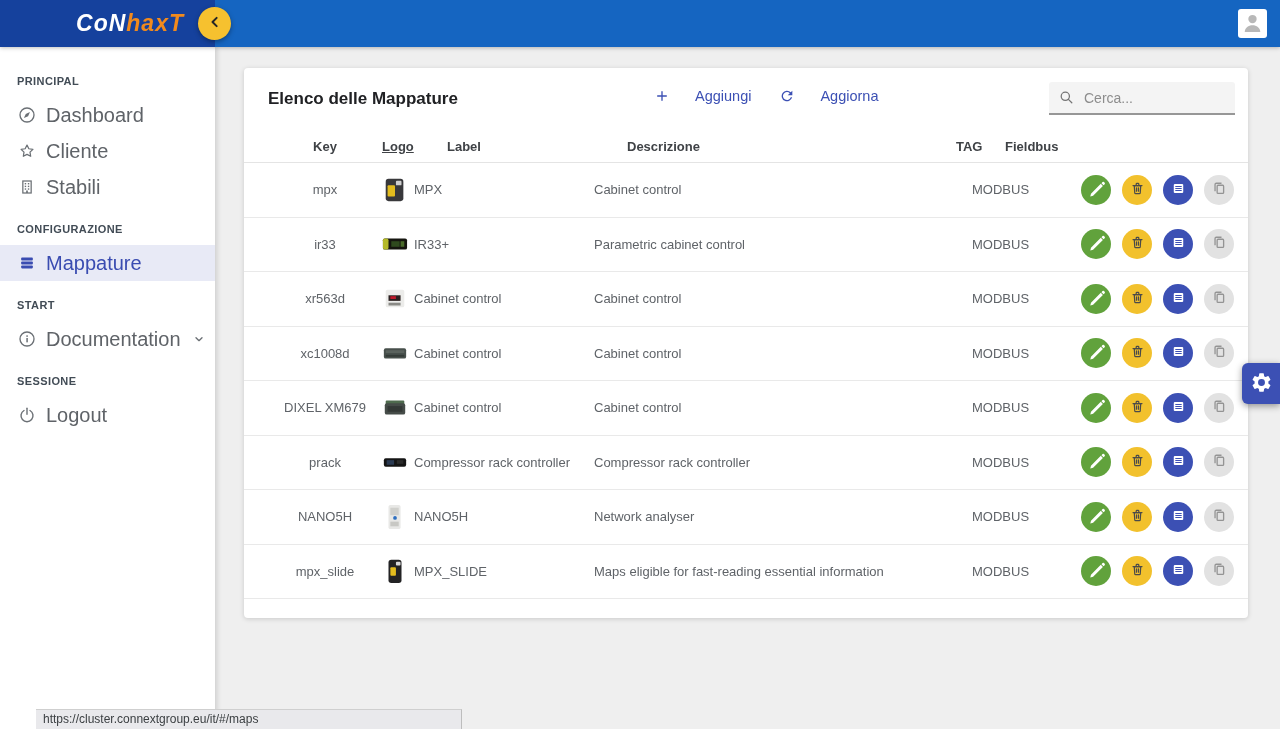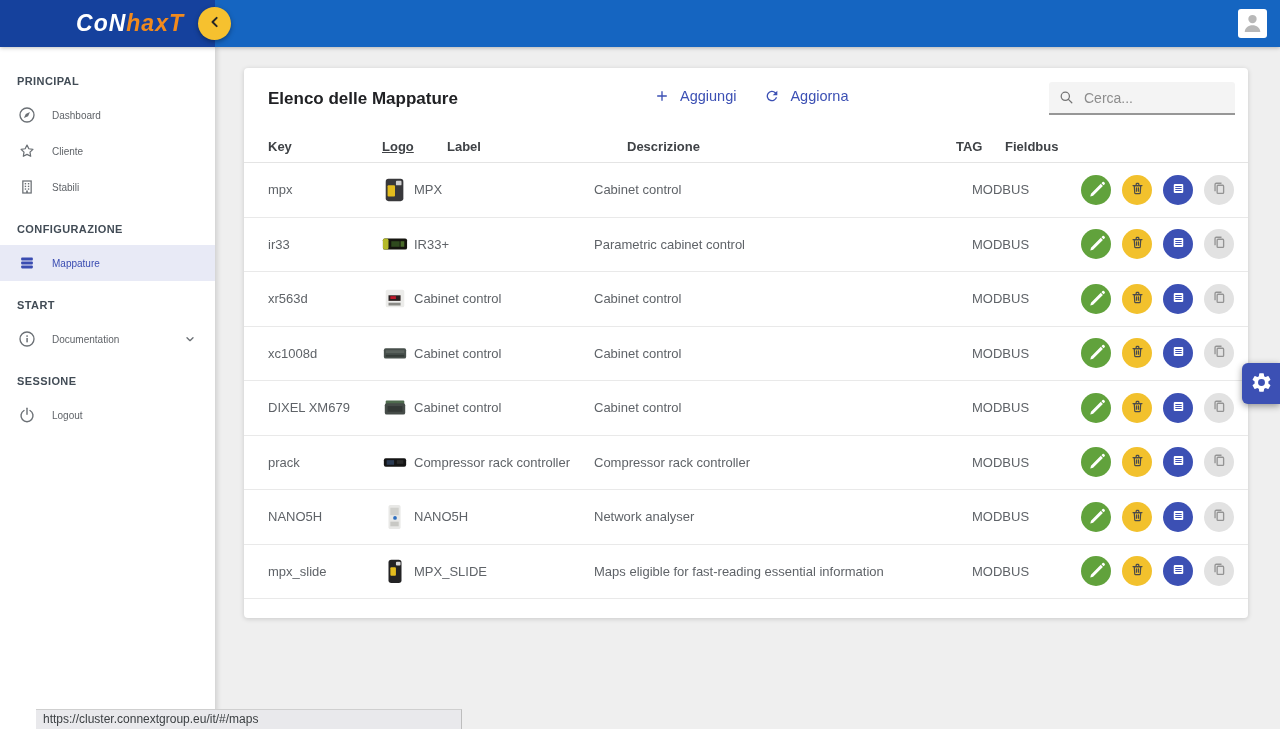--- a/index.html
+++ b/index.html
@@ -15,47 +15,47 @@
   .brand { font-size:23px; font-weight:bold; letter-spacing:1px; font-style:italic; }
   .b-white { color:#ffffff; }
   .b-orange { color:#f18a1d; }
   .toggle { position:absolute; left:198px; top:7px; width:33px; height:33px; border-radius:50%; background:#f6c12f; border:none; padding:0; cursor:pointer; display:flex; align-items:center; justify-content:center; box-shadow:0 2px 5px rgba(0,0,0,.35); z-index:40; }
   .toggle svg { width:20px; height:20px; }
   .avatar { position:absolute; right:13px; top:9px; width:29px; height:29px; background:#fff; border:none; border-radius:3px; padding:0; cursor:pointer; display:flex; align-items:center; justify-content:center; }
   .avatar svg { width:25px; height:25px; }
   
   .sidebar { position:absolute; top:47px; left:0; bottom:0; width:215px; background:#fff; box-shadow:2px 0 5px rgba(0,0,0,.14); z-index:20; padding-top:10px; }
   .sec-label { padding:18px 17px 10px; font-size:11px; font-weight:bold; color:#424c56; letter-spacing:.4px; }
-  .nav-item { height:36px; display:flex; align-items:center; padding:0 16px 0 17px; gap:15px; color:#5f6368; font-size:10px; cursor:pointer; }
+  .nav-item { height:36px; display:flex; align-items:center; padding:0 16px 0 17px; gap:9px; color:#5f6368; font-size:20px; cursor:pointer; }
   .nav-item.selected { background:#e8eaf6; color:#3a4cb1; }
   .nav-ic { display:flex; color:#6b7075; }
   .nav-item.selected .nav-ic { color:#3a4cb1; }
   .nav-ic svg { width:20px; height:20px; }
   .nav-chevron { margin-left:auto; display:flex; color:#6b7075; }
   .nav-chevron svg { width:18px; height:18px; }
   
   .main { position:absolute; left:215px; top:47px; right:0; bottom:0; background:#efefef; }
   .card { position:absolute; left:29px; top:21px; width:1004px; height:550px; background:#fff; border-radius:4px; box-shadow:0 1px 5px rgba(0,0,0,.16); }
   .card-head { position:relative; height:62px; }
   .title { position:absolute; left:24px; top:21px; margin:0; font-size:17px; font-weight:bold; color:#202124; }
   .actions { position:absolute; left:410px; top:20px; display:flex; gap:28px; }
-  .linkbtn { display:flex; align-items:center; gap:10px; border:none; background:transparent; padding:0; cursor:pointer; color:#3c50b4; font-size:14.5px; font-family:inherit; }
+  .linkbtn { display:flex; align-items:center; gap:25px; border:none; background:transparent; padding:0; cursor:pointer; color:#3c50b4; font-size:14.5px; font-family:inherit; }
   .linkbtn .ic { display:flex; }
   .linkbtn svg { width:16px; height:16px; }
   .search { position:absolute; right:13px; top:14px; width:186px; height:33px; background:#f4f4f4; border-bottom:2px solid #979797; border-radius:3px 3px 0 0; display:flex; align-items:center; padding:0 8px; }
   .search .ic { display:flex; margin-right:6px; }
   .search svg { width:19px; height:19px; }
   .search input { border:none; background:transparent; outline:none; font-size:14px; color:#3c4043; width:100%; font-family:inherit; }
   .search input::placeholder { color:#8d8d8d; }
   
   .thead, .trow { display:flex; align-items:center; padding:0 14px 0 24px; }
   .thead { height:33px; border-bottom:1px solid #e4e4e4; font-size:13px; font-weight:bold; color:#3f4246; }
   .trow { height:54.5px; border-bottom:1px solid #e9e9e9; }
   .cell { font-size:13px; color:#5f6368; overflow:hidden; white-space:nowrap; }
-  .w-key   { width:114px; }
+  .w-key   { width:114px;text-align:center; }
   .w-logo  { width:32px;  display:flex; align-items:center;text-decoration:underline; }
   .w-label { width:180px; }
   .w-desc  { width:329px; }
   .w-tag   { width:49px;  }
   .w-field { width:70px;  }
   .acts { flex:1; display:flex; justify-content:flex-end; gap:11px; }
   .act { width:30px; height:30px; border-radius:50%; border:none; padding:0; cursor:pointer; display:flex; align-items:center; justify-content:center; }
   .act svg { width:21px; height:21px; }
   .a-edit { background:#61a23c; }
   .a-del  { background:#f2c12d; }

